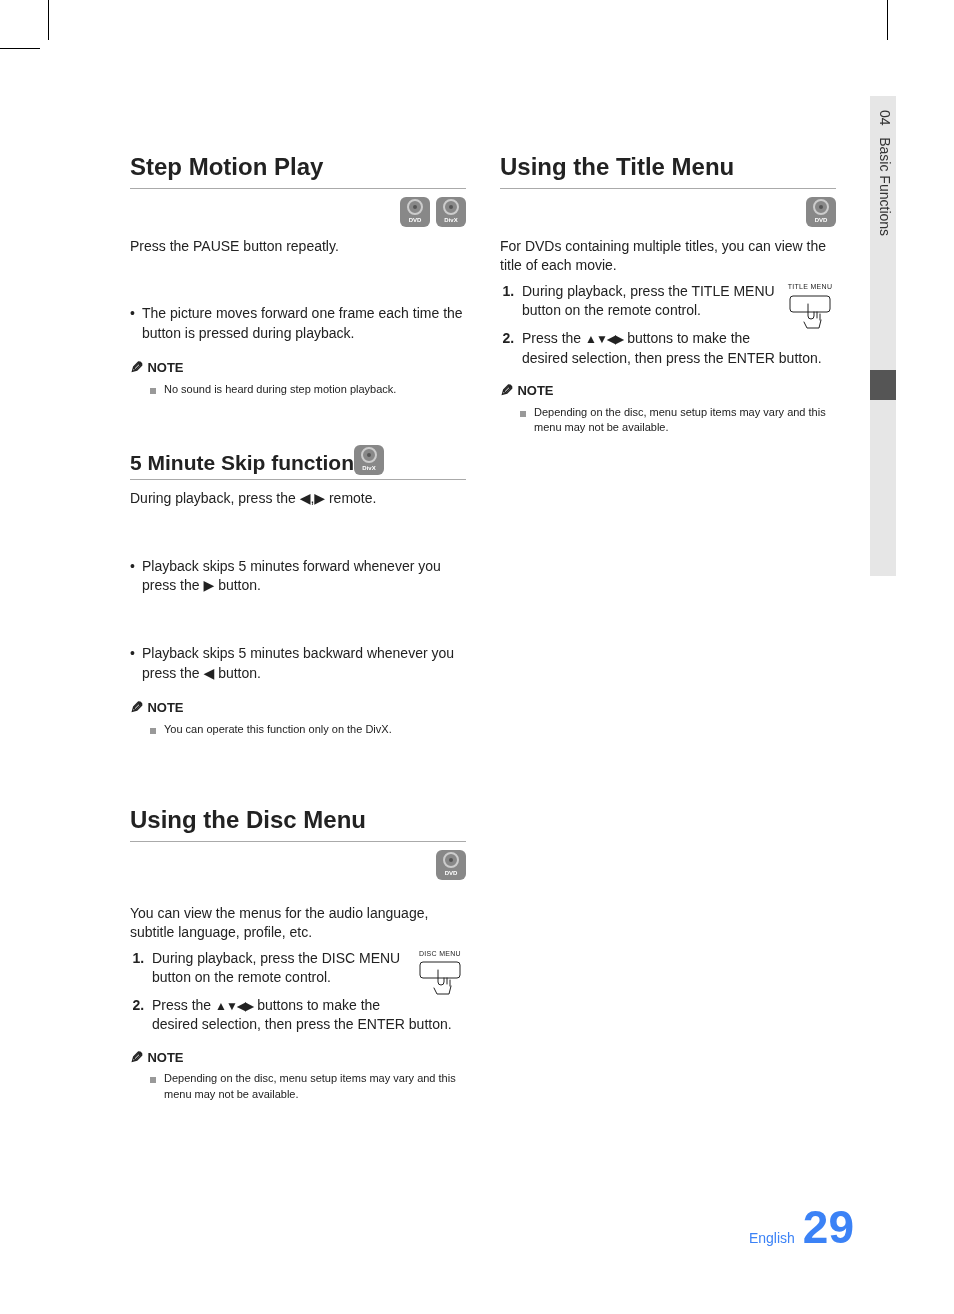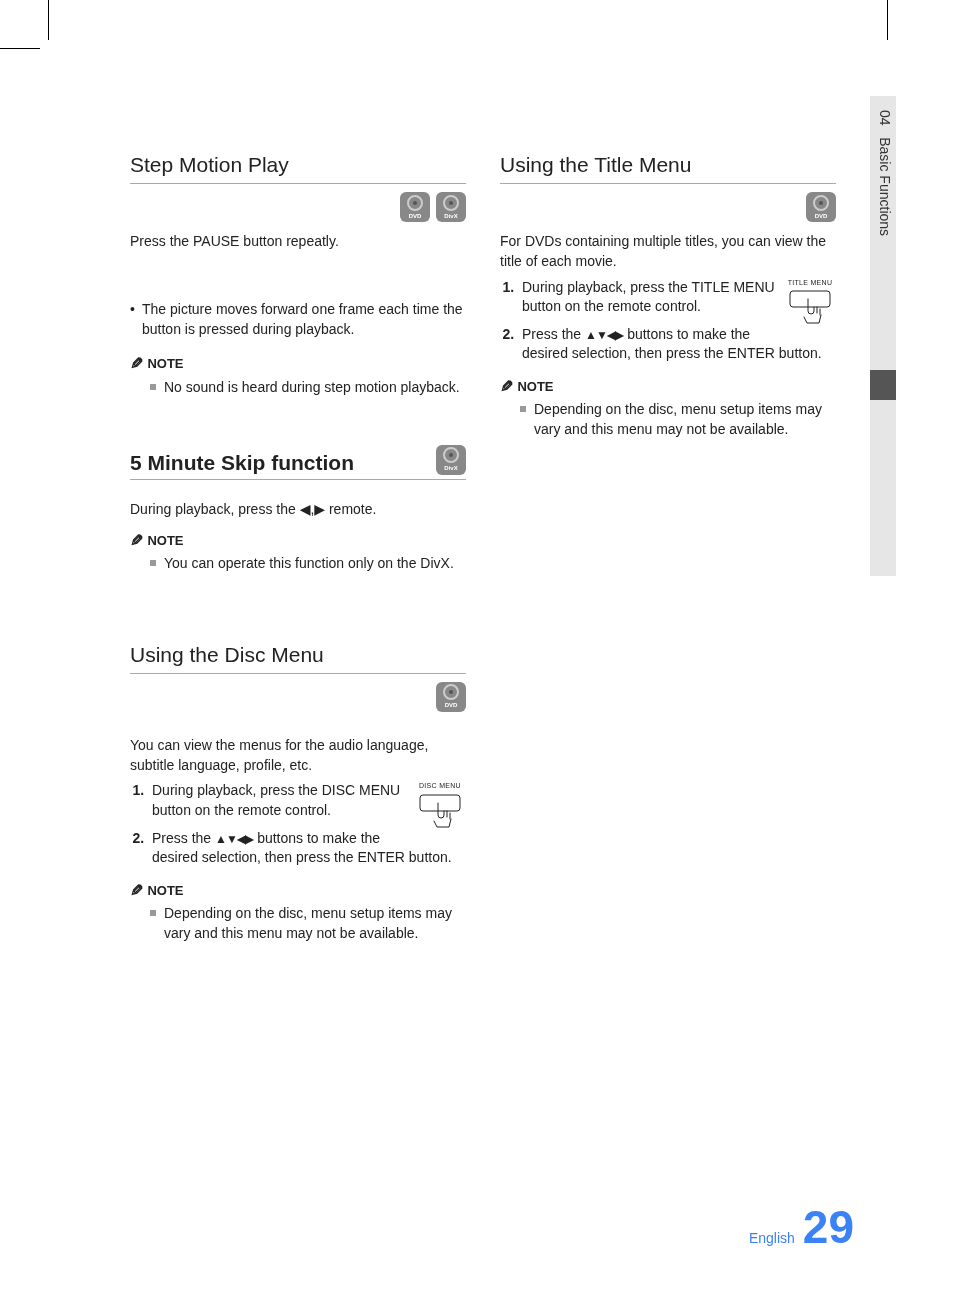--- a/index.html
+++ b/index.html
@@ -69,22 +69,22 @@
   .cols {
     display: flex;
     gap: 34px;
   }
   .col {
     width: 336px;
     font-size: 14px;
     line-height: 1.4;
   }
   h2.section {
-    font-size: 21px;
-    font-weight: normal;
+    font-size: 24px;
+    font-weight: bold;
     margin: 0 0 2px 0;
     padding-bottom: 4px;
     border-bottom: 1px solid #aaa;
   }
   .iconrow {
     display: flex;
     justify-content: flex-end;
     gap: 6px;
     margin: 8px 0 10px 0;
   }
@@ -149,40 +149,40 @@
   }
   ul.notelist {
     list-style: none;
     padding: 0;
     margin: 0 0 20px 20px;
   }
   ul.notelist li {
     position: relative;
     padding-left: 14px;
     margin-bottom: 4px;
-    font-size: 14px;
+    font-size: 11px;
   }
   ul.notelist li::before {
     content: "";
     position: absolute;
     left: 0;
     top: 6px;
     width: 6px;
     height: 6px;
     background: #999;
   }
   .sect-spacer { height: 28px; }
   .sect-spacer-lg { height: 46px; }
   .headrow {
     display:flex;
     align-items:flex-end;
-    justify-content:space-between;
+    justify-content:flex-start;
     border-bottom:1px solid #aaa;
     padding-bottom:2px;
-    margin-bottom:20px;
+    margin-bottom:9px;
   }
   .headrow h2 { border:none; margin:0; padding:0; }
   ol.steps {
     padding-left: 18px;
     margin: 6px 0 12px 0;
   }
   ol.steps li {
     margin-bottom: 8px;
     padding-left: 4px;
   }
@@ -273,20 +273,24 @@
       <div class="sect-spacer"></div>
 
       <div class="headrow">
         <h2>5 Minute Skip function</h2>
         <div class="disc-icon" style="margin-bottom:2px;">
             <div class="ring"></div>
             <span>DivX</span>
           </div>
       </div>
       <div>During playback, press the ◀,▶ remote.</div>
+      <ul class="bul">
+        <li>Playback skips 5 minutes forward whenever you press the ▶ button.</li>
+        <li>Playback skips 5 minutes backward whenever you press the ◀ button.</li>
+      </ul>
       <div class="note-head">
           <span class="pen">✎</span>
           <span>NOTE</span>
         </div>
       <ul class="notelist">
         <li>You can operate this function only on the DivX.</li>
       </ul>
 
       <div class="sect-spacer-lg"></div>
 

